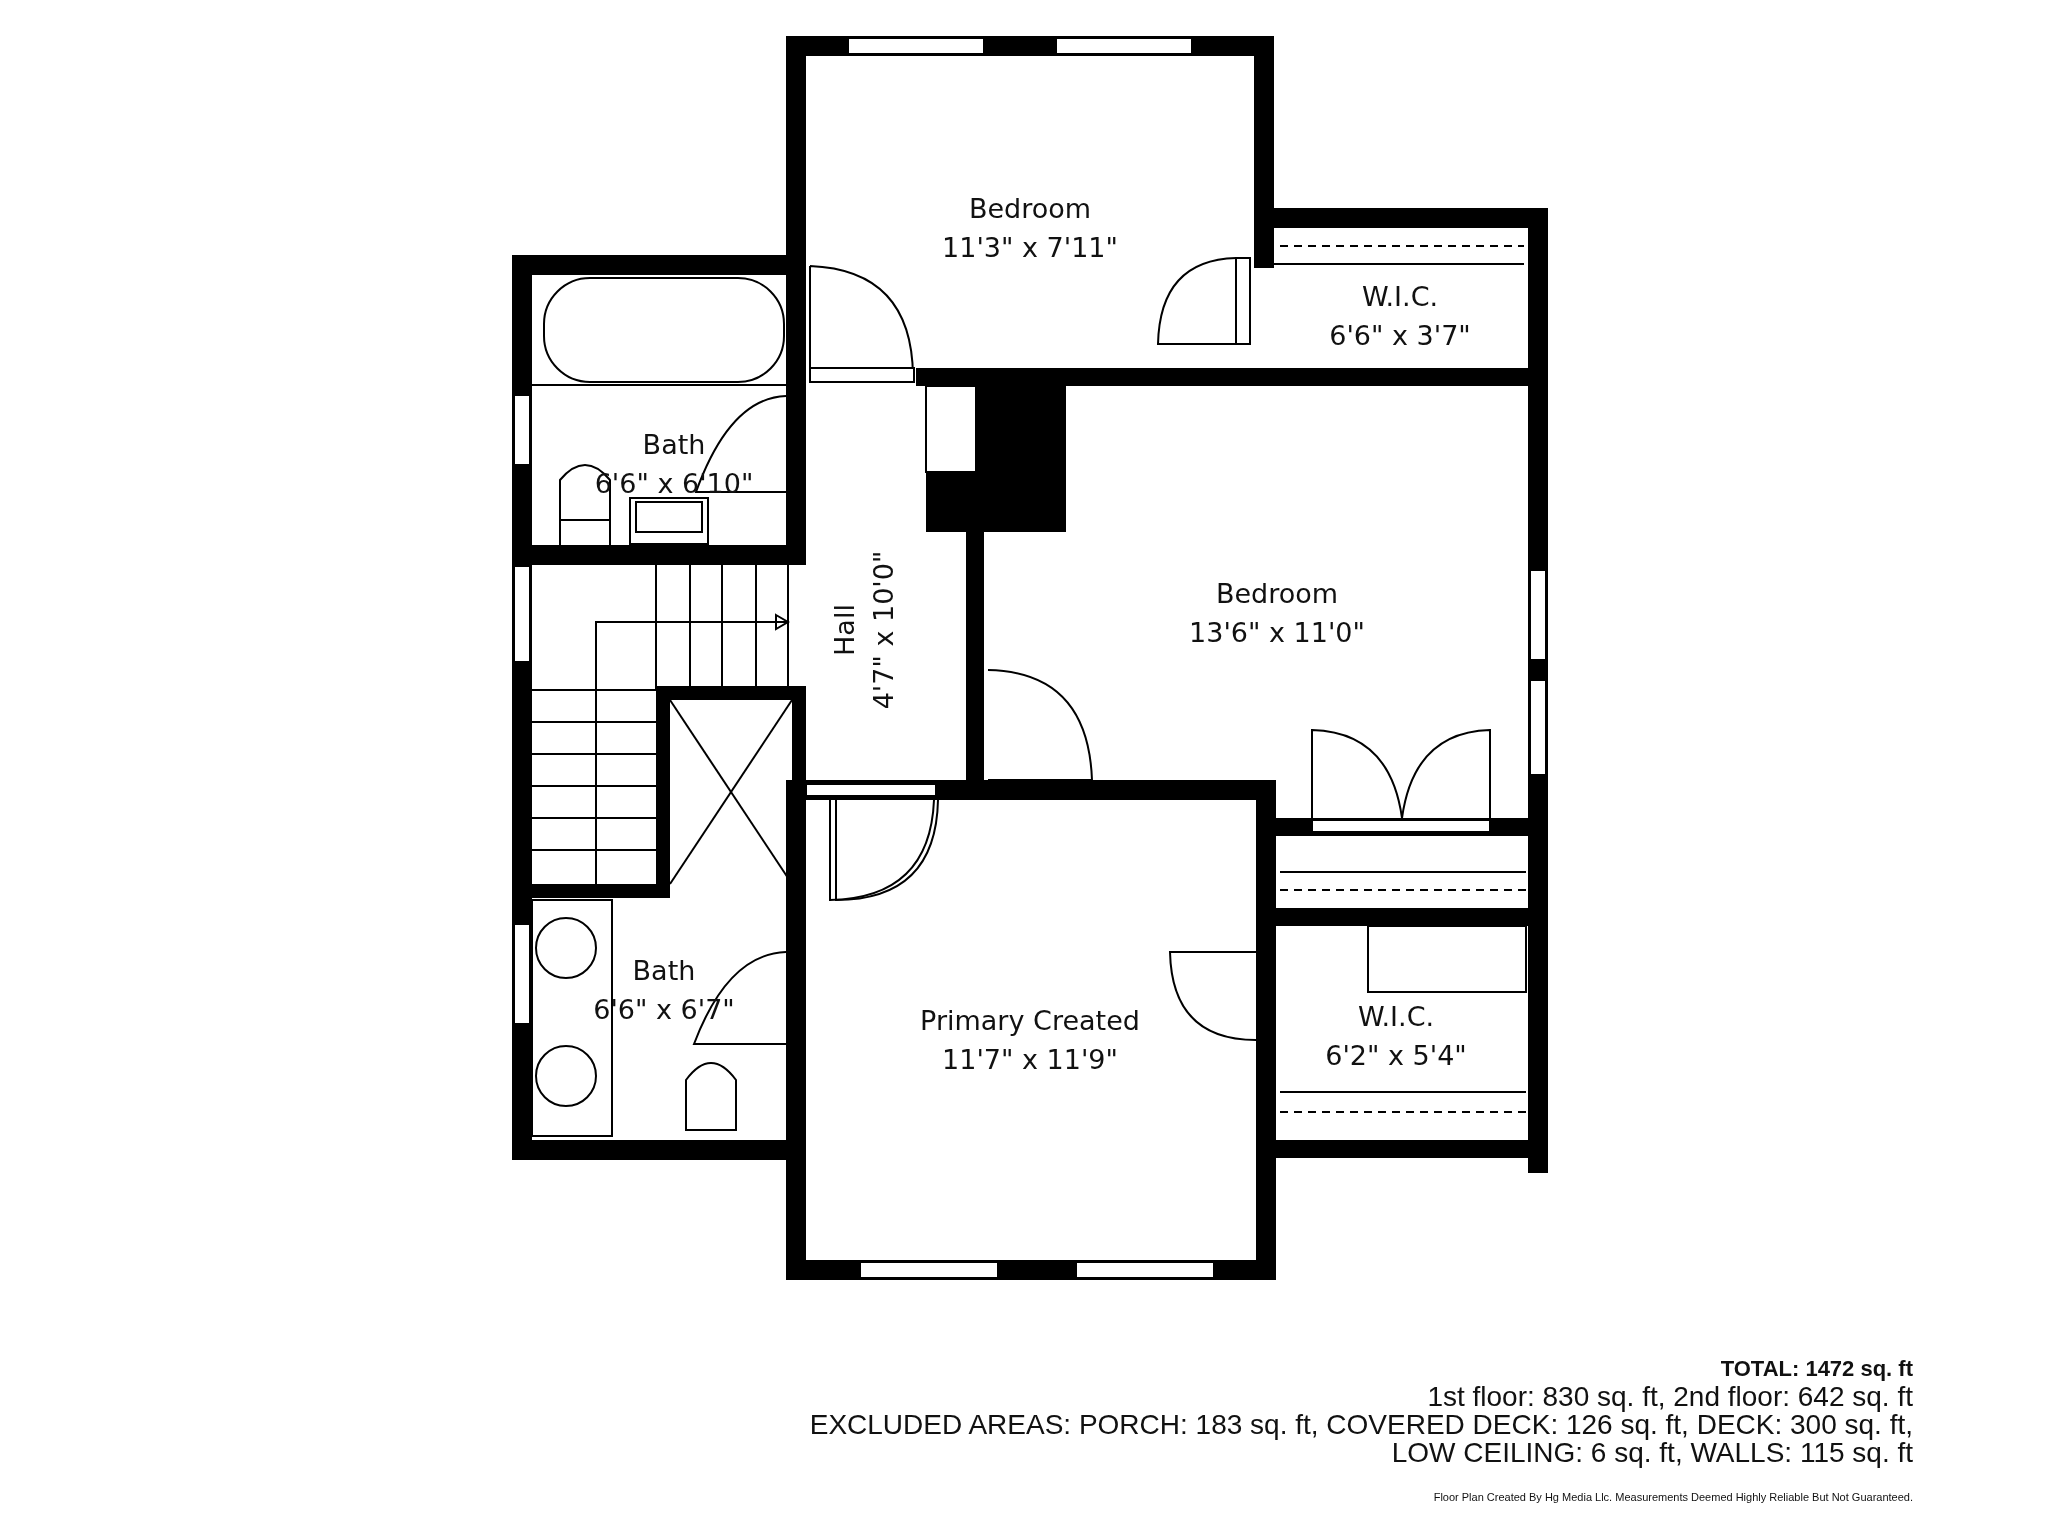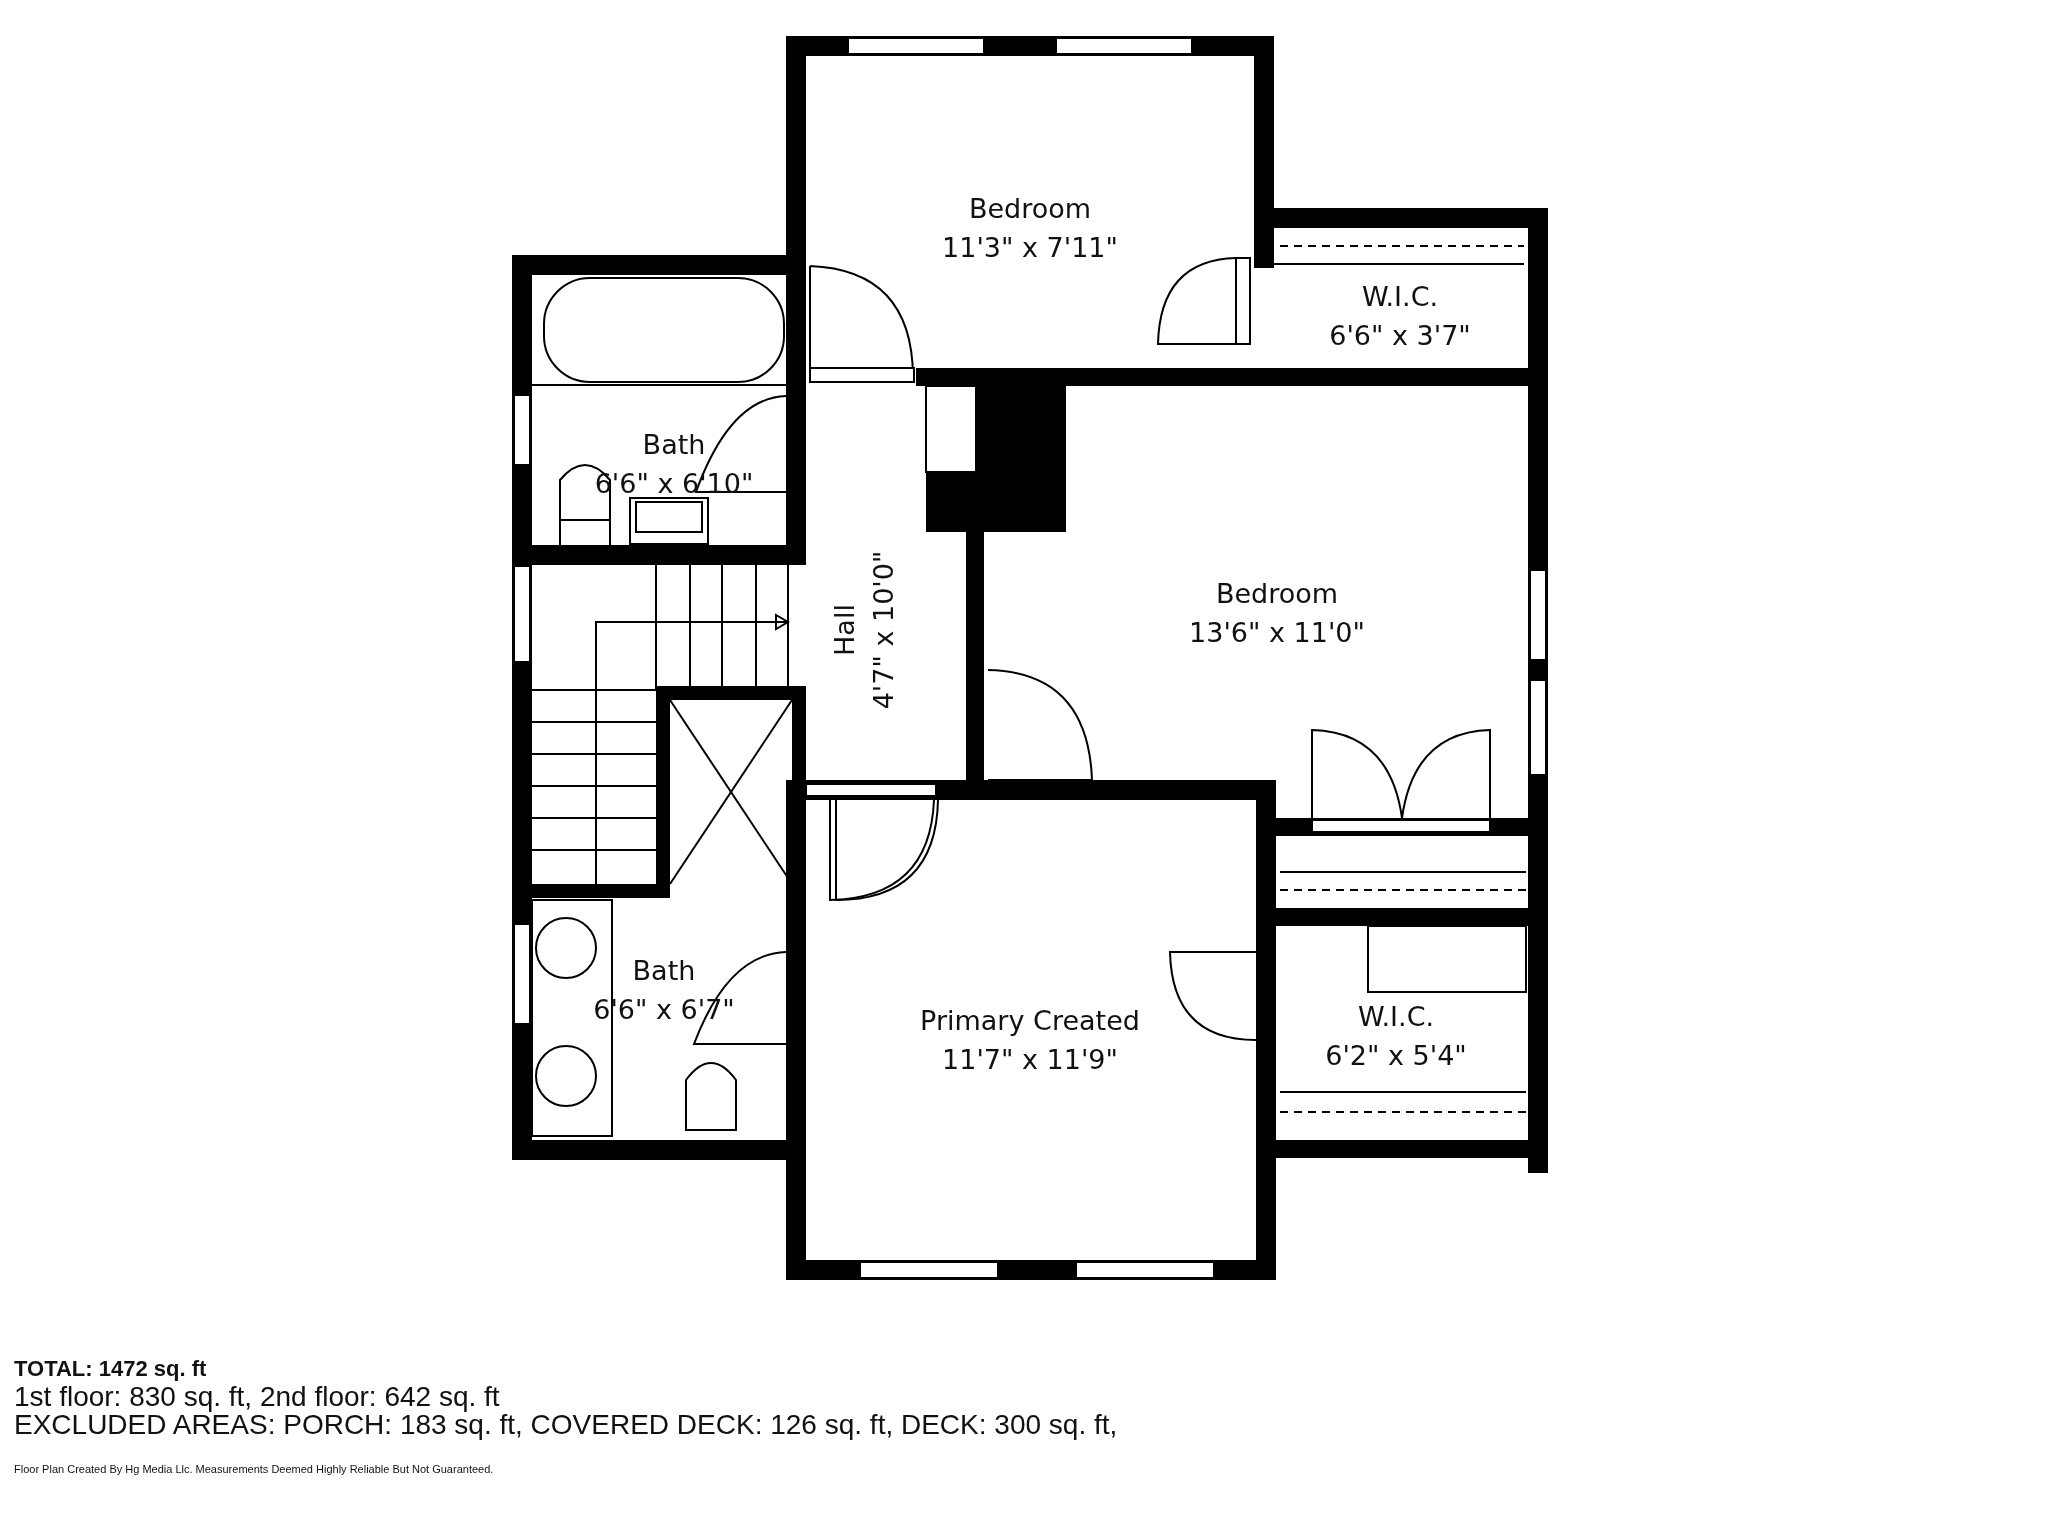--- a/index.html
+++ b/index.html
@@ -1,21 +1,21 @@
 <!DOCTYPE html>
 <html><head>
 <meta charset="utf-8">
 <style>
   html, body { margin:0; padding:0; background:#ffffff; }
   body { width:2048px; height:1536px; position:relative; overflow:hidden; font-family:"DejaVu Sans", sans-serif; color:#111; }
   #plan { position:absolute; left:0; top:0; width:2048px; height:1536px; }
   .room-label { position:absolute; text-align:center; transform:translate(-50%,-50%); white-space:nowrap; line-height:1.45; font-size:27px; color:#111; }
   .room-label .name, .room-label .dims { display:block; }
   .room-label.vertical { transform:translate(-50%,-50%) rotate(-90deg); }
-  #summary { position:absolute; left:0; width:1913px; top:1355px; text-align:left; font-family:"Liberation Sans", sans-serif;padding-left:14px; }
+  #summary { position:absolute; left:0; width:1913px; top:1355px; text-align:right; font-family:"Liberation Sans", sans-serif; }
   #summary .total { font-weight:bold; font-size:22px; line-height:28px; }
   #summary .line { font-size:28px; line-height:28px; }
   #summary .credit { font-size:11px; margin-top:24px; }
 </style>
 </head>
 <body>
 
 <svg id="plan" viewBox="0 0 2048 1536" xmlns="http://www.w3.org/2000/svg">
   <g fill="#000">
 
@@ -166,14 +166,15 @@
 </div>
 <div class="room-label" style="left:1396px; top:1036px;">
   <span class="name">W.I.C.</span>
   <span class="dims">6'2" x 5'4"</span>
 </div>
 
 <div id="summary">
   <div class="total">TOTAL: 1472 sq. ft</div>
   <div class="line">1st floor: 830 sq. ft, 2nd floor: 642 sq. ft</div>
   <div class="line">EXCLUDED AREAS: PORCH: 183 sq. ft, COVERED DECK: 126 sq. ft, DECK: 300 sq. ft,</div>
+  <div class="line">LOW CEILING: 6 sq. ft, WALLS: 115 sq. ft</div>
   <div class="credit">Floor Plan Created By Hg Media Llc. Measurements Deemed Highly Reliable But Not Guaranteed.</div>
 </div>
 
 </body></html>

